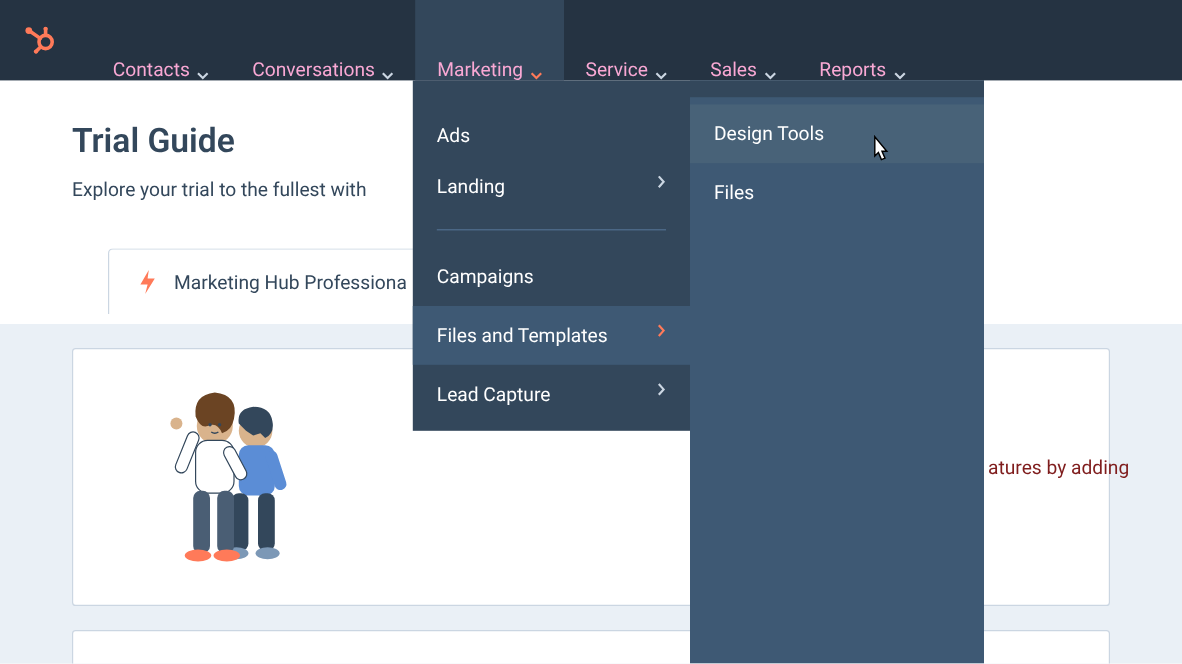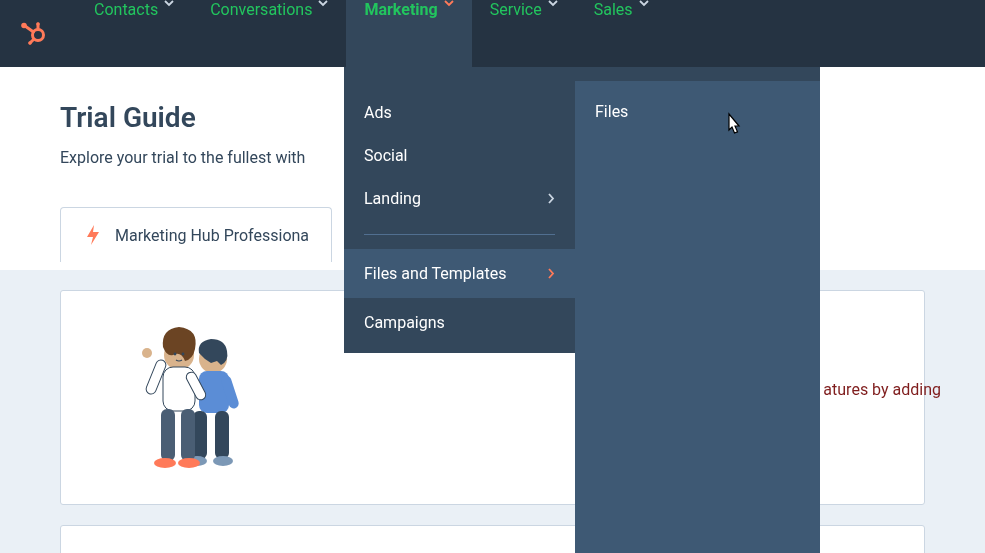--- a/index.html
+++ b/index.html
@@ -32,31 +32,30 @@
       display: flex;
       align-items: center;
       justify-content: center;
     }
     .nav-items {
       display: flex;
       height: 100%;
     }
     .nav-item {
       display: flex;
-      align-items: flex-start;
-      color: #22c55e;
+      align-items: flex-end;
+      color: #f9a8d4;
       font-size: 16px;
       padding: 0 18px;
       height: 100%;
       cursor: pointer;
       white-space: nowrap;
     }
     .nav-item.active {
       background: #33475b;
-      font-weight: bold;
     }
     .nav-item.active .nav-label + .caret svg path,
     .nav-item.active .caret svg polyline {
       stroke: #ff7a59;
     }
     .caret {
       margin-left: 6px;
       display: inline-flex;
     }
     .content {
@@ -81,20 +80,21 @@
     .tab {
       display: inline-flex;
       align-items: center;
       background: #fff;
       border: 1px solid #cbd6e2;
       border-bottom: none;
       border-radius: 4px 4px 0 0;
       padding: 16px 22px;
       font-size: 16px;
       color: #33475b;
+      margin-left: 30px;
     }
     .tab-icon {
       margin-right: 12px;
       display: inline-flex;
     }
     .gray-area {
       background: #eaf0f6;
       padding: 20px 60px;
       height: 283px;
       position: relative;
@@ -145,21 +145,21 @@
       left: 575px;
       width: 245px;
       background: #3e5974;
       z-index: 199;
       padding-top: 10px;
       padding-bottom: 6px;
       height: 486px;
     }
     .dd-item {
       display: flex;
-      align-items: center;
+      align-items: flex-start;
       justify-content: space-between;
       color: #fff;
       font-size: 16px;
       padding: 15px 20px;
       cursor: pointer;
     }
     .dd-item.tight {
       padding: 12px 20px;
     }
     .dd-item.active {
@@ -241,20 +241,28 @@
       </span>
     </div>
     <div class="nav-item">
       <span class="nav-label">Sales</span>
       <span class="caret">
         <svg width="10" height="7" viewBox="0 0 10 7">
             <polyline points="1,1 5,5 9,1" fill="none" stroke="#cbd6e2" stroke-width="1.8"></polyline>
           </svg>
       </span>
     </div>
+    <div class="nav-item">
+      <span class="nav-label">Reports</span>
+      <span class="caret">
+        <svg width="10" height="7" viewBox="0 0 10 7">
+            <polyline points="1,1 5,5 9,1" fill="none" stroke="#cbd6e2" stroke-width="1.8"></polyline>
+          </svg>
+      </span>
+    </div>
   </div>
 </div>
 
 <div class="content">
   <div class="page-title">Trial Guide</div>
   <div class="page-sub">Explore your trial to the fullest with</div>
   <div class="tab-wrap">
     <div class="tab">
       <span class="tab-icon">
         <svg width="20" height="22" viewBox="0 0 20 22">
@@ -299,46 +307,54 @@
   </div>
   <div class="card-text-snippet">atures by adding</div>
   <div class="card2"></div>
 </div>
 
 <div class="dropdown-col1">
   <div class="dd-item tight">
     <span>Ads</span>
   </div>
   <div class="dd-item tight">
-    <span>Social</span>
-  </div>
-  <div class="dd-item tight">
     <span>Landing</span>
     <span class="dd-chevron">
       <svg width="7" height="11" viewBox="0 0 7 11">
           <polyline points="1,1 5,5.5 1,10" fill="none" stroke="#cbd6e2" stroke-width="1.8"></polyline>
         </svg>
     </span>
   </div>
   <div class="dd-divider"></div>
+  <div class="dd-item">
+    <span>Campaigns</span>
+  </div>
   <div class="dd-item active">
     <span>Files and Templates</span>
     <span class="dd-chevron">
       <svg width="7" height="11" viewBox="0 0 7 11">
           <polyline points="1,1 5,5.5 1,10" fill="none" stroke="#ff7a59" stroke-width="1.8"></polyline>
         </svg>
     </span>
   </div>
   <div class="dd-item">
-    <span>Campaigns</span>
+    <span>Lead Capture</span>
+    <span class="dd-chevron">
+      <svg width="7" height="11" viewBox="0 0 7 11">
+          <polyline points="1,1 5,5.5 1,10" fill="none" stroke="#cbd6e2" stroke-width="1.8"></polyline>
+        </svg>
+    </span>
   </div>
 </div>
 
 <div class="dropdown-col2">
   <div class="col2-spacer"></div>
+  <div class="dd-item hovered">
+    <span>Design Tools</span>
+  </div>
   <div class="dd-item">
     <span>Files</span>
   </div>
 </div>
 
 <div class="cursor-pointer">
   <svg width="22" height="26" viewBox="0 0 22 26">
     <path d="M7 2 L7 18 L10 15 L12.5 21 L15.5 19.8 L13 14 L17 14 Z" fill="#fff" stroke="#000" stroke-width="1.2"></path>
   </svg>
 </div>

